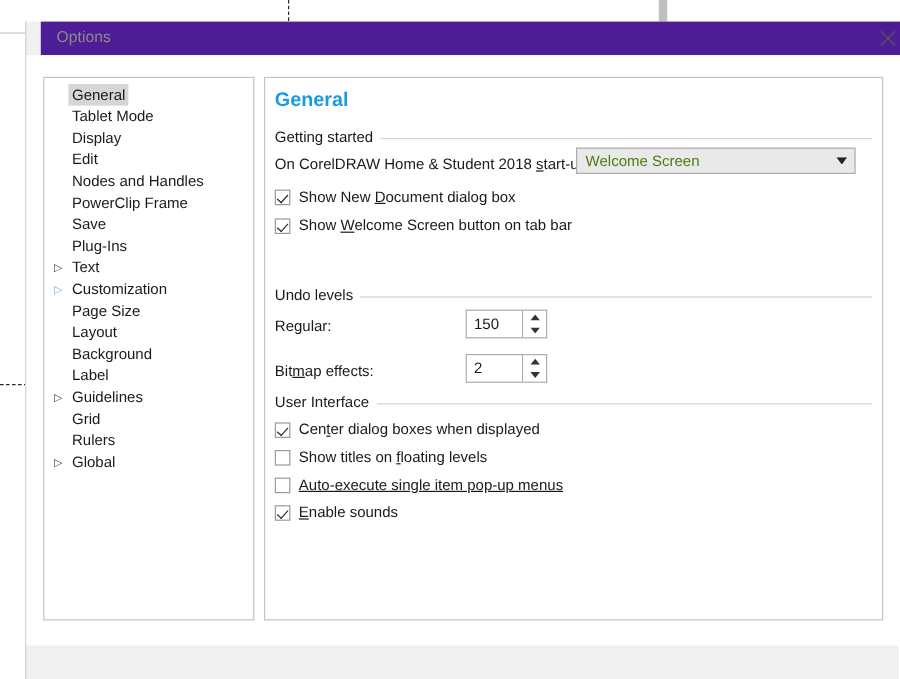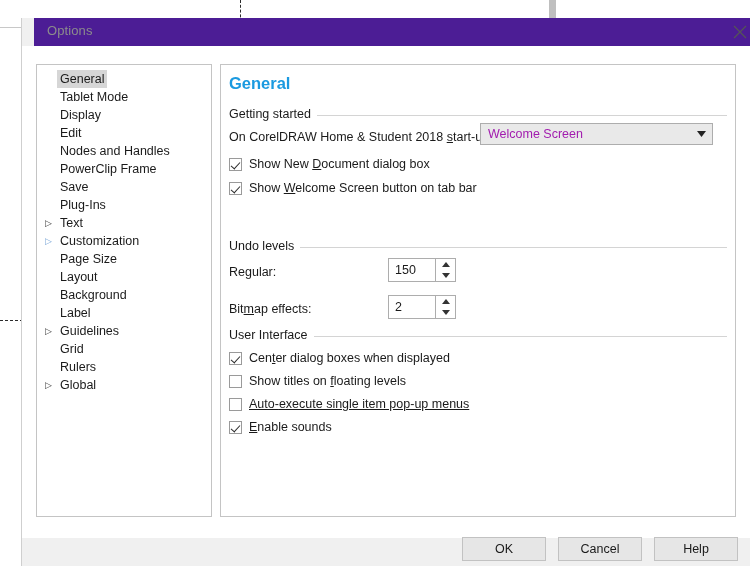--- a/index.html
+++ b/index.html
@@ -141,21 +141,21 @@
   }
   u { text-decoration: underline; text-underline-offset: 1px; }
 
   
   .combo {
     position: absolute;
     height: 22px; box-sizing: border-box;
     border: 1px solid #adadad; background: #e9e9e9;
     display: flex; align-items: center;
   }
-  .combo-text { padding-left: 7px; font-size: 12.5px; color: #a21caf; flex: 1; }
+  .combo-text { padding-left: 7px; font-size: 12.5px; color: #4d7c0f; flex: 1; }
   .combo-arrow { width: 22px; display: flex; align-items: center; justify-content: center; }
 
   
   .spin-wrap { position: absolute; display: flex; align-items: stretch; height: 24px; }
   .spin-field {
     width: 48px; box-sizing: border-box;
     border: 1px solid #adadad; background: #ffffff;
     font-size: 12.5px; color: #1a1a1a;
     display: flex; align-items: center; padding-left: 6px;
   }
@@ -387,20 +387,15 @@
         </div>
 
         <div class="cbrow" style="left:8px; top:355px;">
           <span class="cbox checked"></span>
           <span><span></span><u>E</u><span>nable sounds</span></span>
         </div>
 
       </div>
     </div>
 
-    <div class="footer">
-      <div class="btn" style="left:440px;">OK</div>
-      <div class="btn" style="left:536px;">Cancel</div>
-      <div class="btn" style="left:632px;">Help</div>
-    </div>
 
   </div>
 </div>
 
 </body></html>

